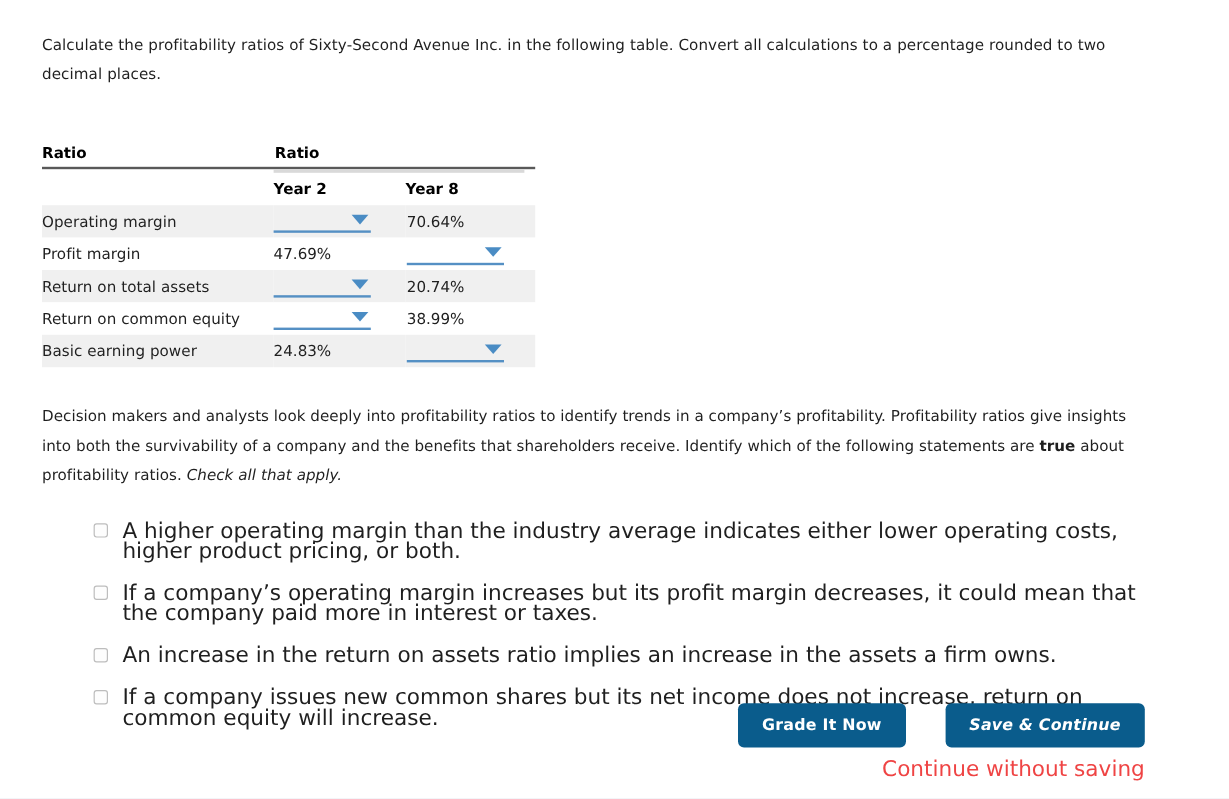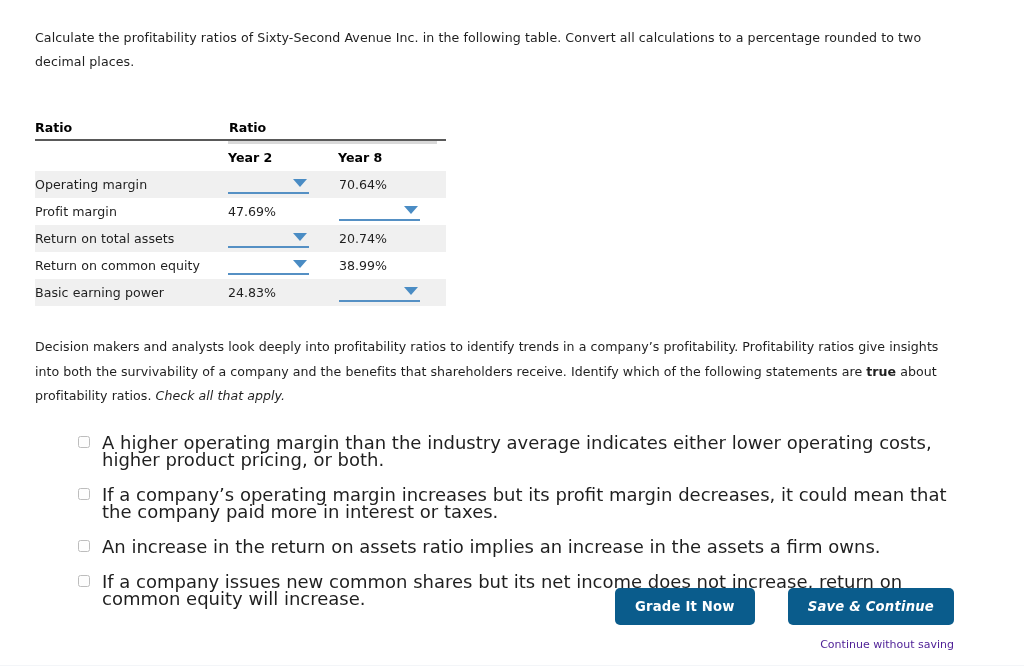--- a/index.html
+++ b/index.html
@@ -184,22 +184,22 @@
     height: 37px;
     line-height: 37px;
     cursor: pointer;
     white-space: nowrap;
   }
   #grade-btn { min-width: 120px; }
   #save-btn  { min-width: 145px; font-style: italic; }
 
   .link-row { margin-top: 8px; }
   .nosave-link {
-    font-size: 11px;
-    color: #4c1d95;
+    font-size: 18px;
+    color: #ef4444;
     text-decoration: none;
     cursor: pointer;
     display: inline-block;
     padding-right: 0px;
   }
 
   .footer-rule {
     position: absolute;
     left: 0; right: 0; bottom: 0;
     height: 1px;

